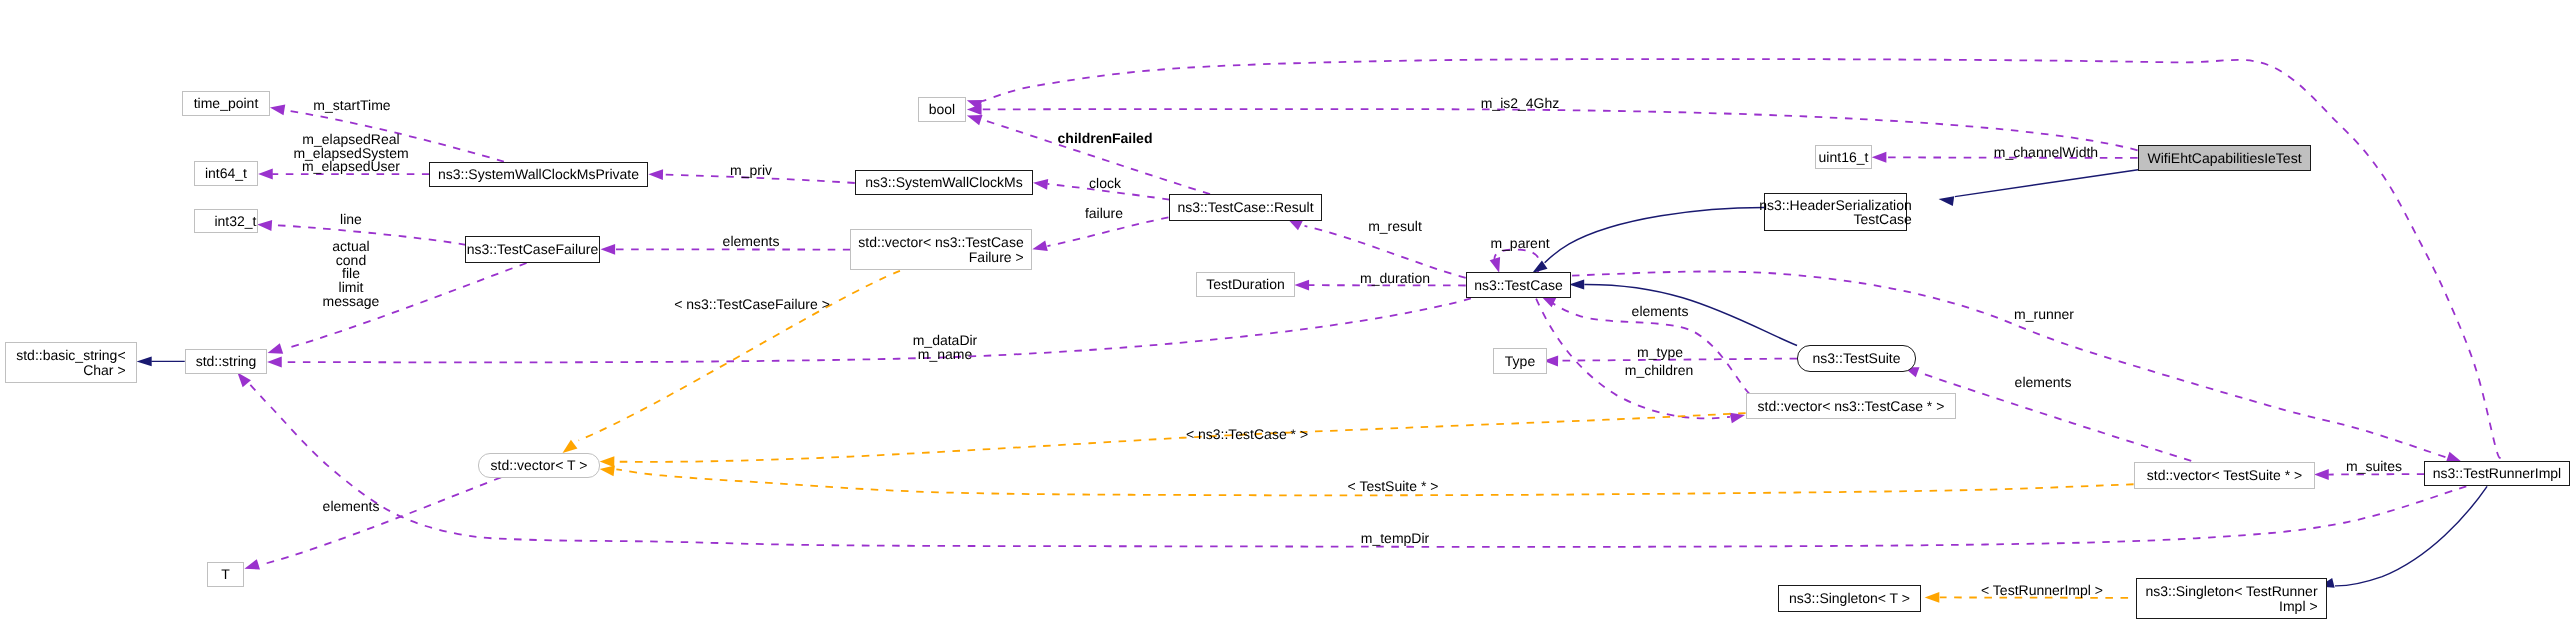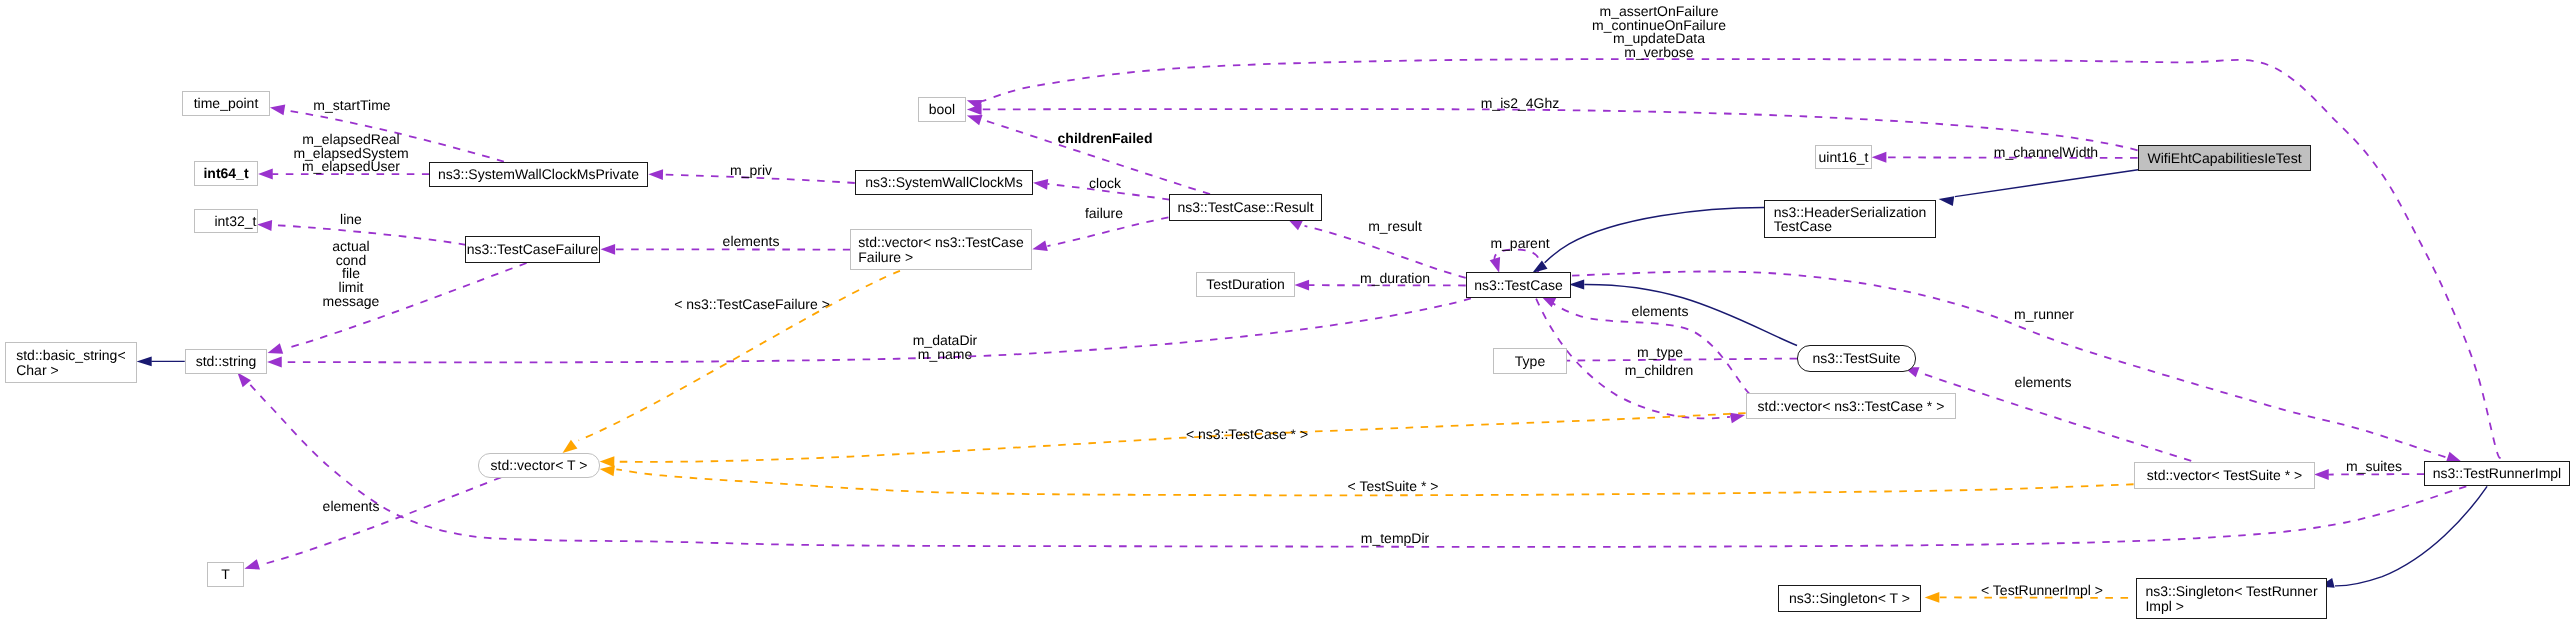--- a/index.html
+++ b/index.html
@@ -3,21 +3,21 @@
 <meta charset="utf-8">
 <title>ns3 collaboration diagram</title>
 <style>
   html,body{margin:0;padding:0;background:#ffffff;}
   *{-webkit-font-smoothing:antialiased;text-rendering:geometricPrecision;}
   body{width:2576px;height:622px;overflow:hidden;
        font-family:"Liberation Sans","DejaVu Sans",sans-serif;}
   #diagram{position:relative;width:2576px;height:622px;background:#ffffff;}
   #edges{position:absolute;left:0;top:0;width:2576px;height:622px;pointer-events:none;}
   .node{position:absolute;box-sizing:border-box;display:flex;align-items:center;
-        justify-content:center;text-align:left;font-size:14px;color:#000;
+        justify-content:center;text-align:right;font-size:14px;color:#000;
         line-height:14.5px;background:#ffffff;white-space:pre;letter-spacing:0px;}
   .node.light{border:0.9px solid #c0c0c0;}
   .node.dark{border:1.3px solid #1a1a1a;}
   .node.cur{border:1.3px solid #1a1a1a;background:#c0c0c0;}
   .elabel{position:absolute;font-size:14px;color:#000;line-height:13.7px;
           white-space:pre;text-align:center;transform:translateX(-50%);}
 </style>
 </head>
 <body>
 
@@ -84,41 +84,41 @@
       <path d="M 1866.4,219.5 C 1800,219.5 1710,230 1660,258 C 1648,265 1640,272 1634,278" fill="none" stroke="#191970" stroke-width="1.5"></path>
       <path d="M 1620.8,288.9 L 1631.1288384176592,275.60046628855406 L 1637.000363904102,284.30536080038195 Z" fill="#191970"></path>
       <path d="M 1901,365.5 C 1870,353 1830,330 1780,315 C 1740,303 1700,300.8 1676,300.9" fill="none" stroke="#191970" stroke-width="1.5"></path>
       <path d="M 1659.8,300.9 L 1675.8,295.65 L 1675.8,306.15 Z" fill="#191970"></path>
       <path d="M 2261.8,179.5 L 2068,208" fill="none" stroke="#191970" stroke-width="1.5"></path>
       <path d="M 2050.7,210.5 L 2067.274947879905,207.5278622544678 L 2065.8136303198244,217.92567697625427 Z" fill="#191970"></path>
       <path d="M 2631,514.5 C 2610,545 2570,590 2520,610 C 2500,617 2482,620 2470,619.8" fill="none" stroke="#191970" stroke-width="1.5"></path>
       <path d="M 2452.9,620.5 L 2467.154641668518,611.5351971074564 L 2469.694821572314,621.7233022333543 Z" fill="#191970"></path>
     </svg>
 <div class="node light" style="left: 182px; top: 91px; width: 88px; height: 25px;">time_point</div>
-    <div class="node light" style="left: 194px; top: 161px; width: 64px; height: 25px; font-weight: bold;">int64_t</div>
+    <div class="node light" style="left: 194px; top: 161px; width: 64px; height: 25px;">int64_t</div>
     <div class="node light" style="left: 194px; top: 209px; width: 64px; height: 24px; padding-left: 19px;">int32_t</div>
     <div class="node light" style="left: 4.9px; top: 342px; width: 132px; height: 41px;">std::basic_string&lt;
 Char &gt;</div>
     <div class="node light" style="left: 185px; top: 349px; width: 82px; height: 25px;">std::string</div>
     <div class="node light" style="left: 207px; top: 562px; width: 37px; height: 24.6px;">T</div>
     <div class="node dark" style="left: 429px; top: 162px; width: 219px; height: 25px;">ns3::SystemWallClockMsPrivate</div>
     <div class="node dark" style="left: 465px; top: 236px; width: 135px; height: 27px;">ns3::TestCaseFailure</div>
     <div class="node light" style="left: 478px; top: 453px; width: 122px; height: 25px; border-radius: 12px;">std::vector&lt; T &gt;</div>
     <div class="node light" style="left: 918px; top: 97px; width: 48px; height: 25px;">bool</div>
     <div class="node dark" style="left: 855px; top: 170px; width: 178px; height: 25px;">ns3::SystemWallClockMs</div>
     <div class="node light" style="left: 850px; top: 229px; width: 182px; height: 41px;">std::vector&lt; ns3::TestCase
 Failure &gt;</div>
     <div class="node dark" style="left: 1169px; top: 194px; width: 153px; height: 26.5px;">ns3::TestCase::Result</div>
     <div class="node light" style="left: 1196px; top: 272px; width: 99px; height: 25px;">TestDuration</div>
     <div class="node dark" style="left: 1466px; top: 272px; width: 105px; height: 26px;">ns3::TestCase</div>
-    <div class="node light" style="left: 1493px; top: 348px; width: 74px; height: 25.5px;">Type</div>
+    <div class="node light" style="left: 1493px; top: 348px; width: 54px; height: 25.5px;">Type</div>
     <div class="node dark" style="left: 1797px; top: 345px; width: 119px; height: 27px; border-radius: 13px;">ns3::TestSuite</div>
     <div class="node light" style="left: 1746px; top: 393px; width: 210px; height: 26px;">std::vector&lt; ns3::TestCase * &gt;</div>
     <div class="node light" style="left: 1815px; top: 145px; width: 57px; height: 24px;">uint16_t</div>
-    <div class="node dark" style="left: 1764px; top: 200px; width: 172px; height: 38px;">ns3::HeaderSerialization
+    <div class="node dark" style="left: 1764px; top: 193px; width: 143px; height: 38px;">ns3::HeaderSerialization
 TestCase</div>
     <div class="node cur" style="left: 2138px; top: 145px; width: 173px; height: 26px;">WifiEhtCapabilitiesIeTest</div>
     <div class="node light" style="left: 2134px; top: 462px; width: 181px; height: 26.6px;">std::vector&lt; TestSuite * &gt;</div>
     <div class="node dark" style="left: 2424px; top: 461px; width: 146px; height: 25px;">ns3::TestRunnerImpl</div>
     <div class="node dark" style="left: 1778px; top: 585px; width: 143px; height: 27px;">ns3::Singleton&lt; T &gt;</div>
     <div class="node dark" style="left: 2128px; top: 578px; width: 191px; height: 41px; margin-left: 8px;">ns3::Singleton&lt; TestRunner
 Impl &gt;</div>
     <div class="elabel" style="left: 352px; top: 99px;">m_startTime</div>
     <div class="elabel" style="left: 351px; top: 133px;">m_elapsedReal
 m_elapsedSystem
@@ -141,23 +141,19 @@
     <div class="elabel" style="left: 945px; top: 334px;">m_dataDir
 m_name</div>
     <div class="elabel" style="left: 1660px; top: 305px;">elements</div>
     <div class="elabel" style="left: 1660px; top: 346px;">m_type</div>
     <div class="elabel" style="left: 1659px; top: 364px;">m_children</div>
     <div class="elabel" style="left: 1247px; top: 428px;">&lt; ns3::TestCase * &gt;</div>
     <div class="elabel" style="left: 1393px; top: 480px;">&lt; TestSuite * &gt;</div>
     <div class="elabel" style="left: 1395px; top: 532px;">m_tempDir</div>
     <div class="elabel" style="left: 351px; top: 500px;">elements</div>
     <div class="elabel" style="left: 2046px; top: 146px; text-align: right;">m_channelWidth</div>
-    <div class="elabel" style="left: 1659px; top: 4.9px;">m_assertOnFailure
-m_continueOnFailure
-m_updateData
-m_verbose</div>
     <div class="elabel" style="left: 1520px; top: 97px;">m_is2_4Ghz</div>
     <div class="elabel" style="left: 2044px; top: 308px;">m_runner</div>
     <div class="elabel" style="left: 2043px; top: 376px;">elements</div>
     <div class="elabel" style="left: 2374px; top: 460px;">m_suites</div>
     <div class="elabel" style="left: 2042px; top: 584px;">&lt; TestRunnerImpl &gt;</div>
   </div>
 
 
 </body></html>

